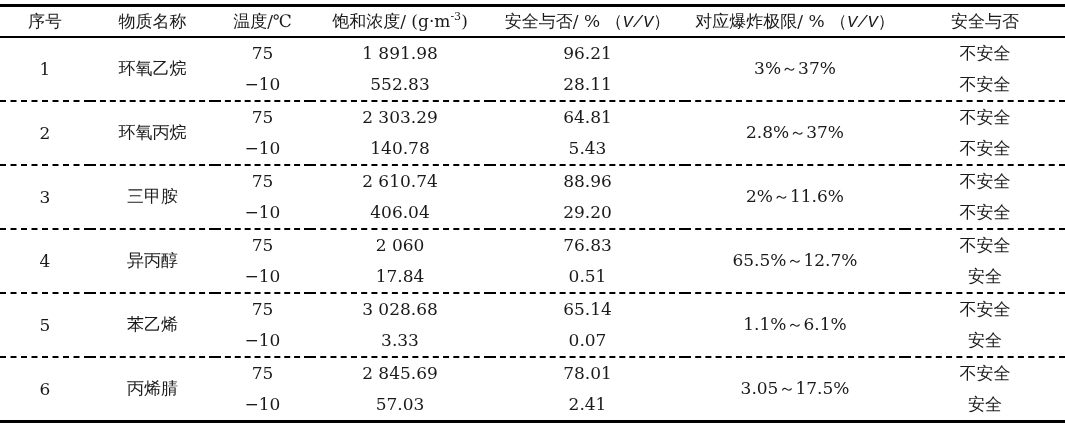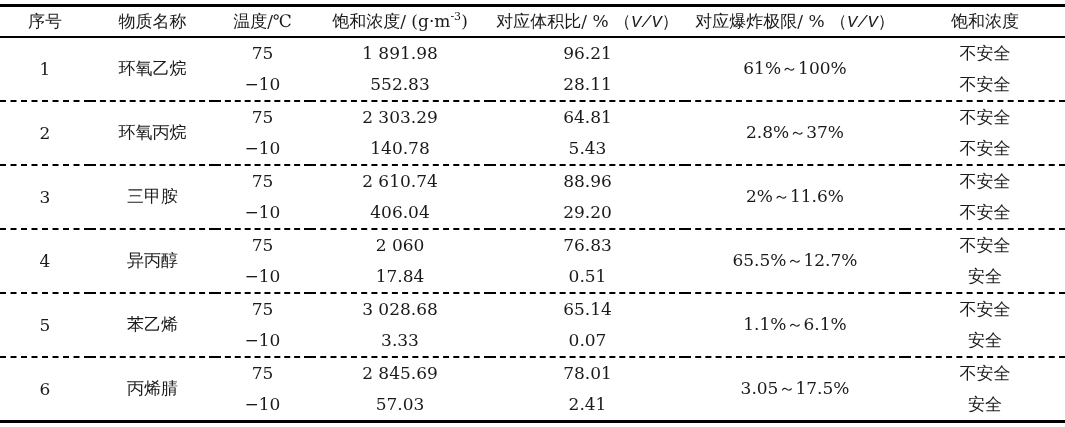--- a/index.html
+++ b/index.html
@@ -71,34 +71,34 @@
       <col style="width:195px">
       <col style="width:220px">
       <col style="width:160px">
     </colgroup>
     <thead>
       <tr>
         <th>序号</th>
         <th>物质名称</th>
         <th>温度/℃</th>
         <th><span>饱和浓度/ (g·m</span><sup class="unit-sup">-3</sup><span>)</span></th>
-        <th><span>对应体积比/ % （</span><i class="var">V/V</i><span>）</span></th>
+        <th><span>安全与否/ % （</span><i class="var">V/V</i><span>）</span></th>
         <th><span>对应爆炸极限/ % （</span><i class="var">V/V</i><span>）</span></th>
-        <th>饱和浓度</th>
+        <th>安全与否</th>
       </tr>
     </thead>
 
     <tbody class="substance-group">
       <tr>
         <td rowspan="2">1</td>
         <td rowspan="2">环氧乙烷</td>
         <td>75</td>
         <td>1 891.98</td>
         <td>96.21</td>
-        <td rowspan="2">61%～100%</td>
+        <td rowspan="2">3%～37%</td>
         <td>不安全</td>
       </tr>
       <tr>
         <td>−10</td>
         <td>552.83</td>
         <td>28.11</td>
         <td>不安全</td>
       </tr>
     </tbody>
 

